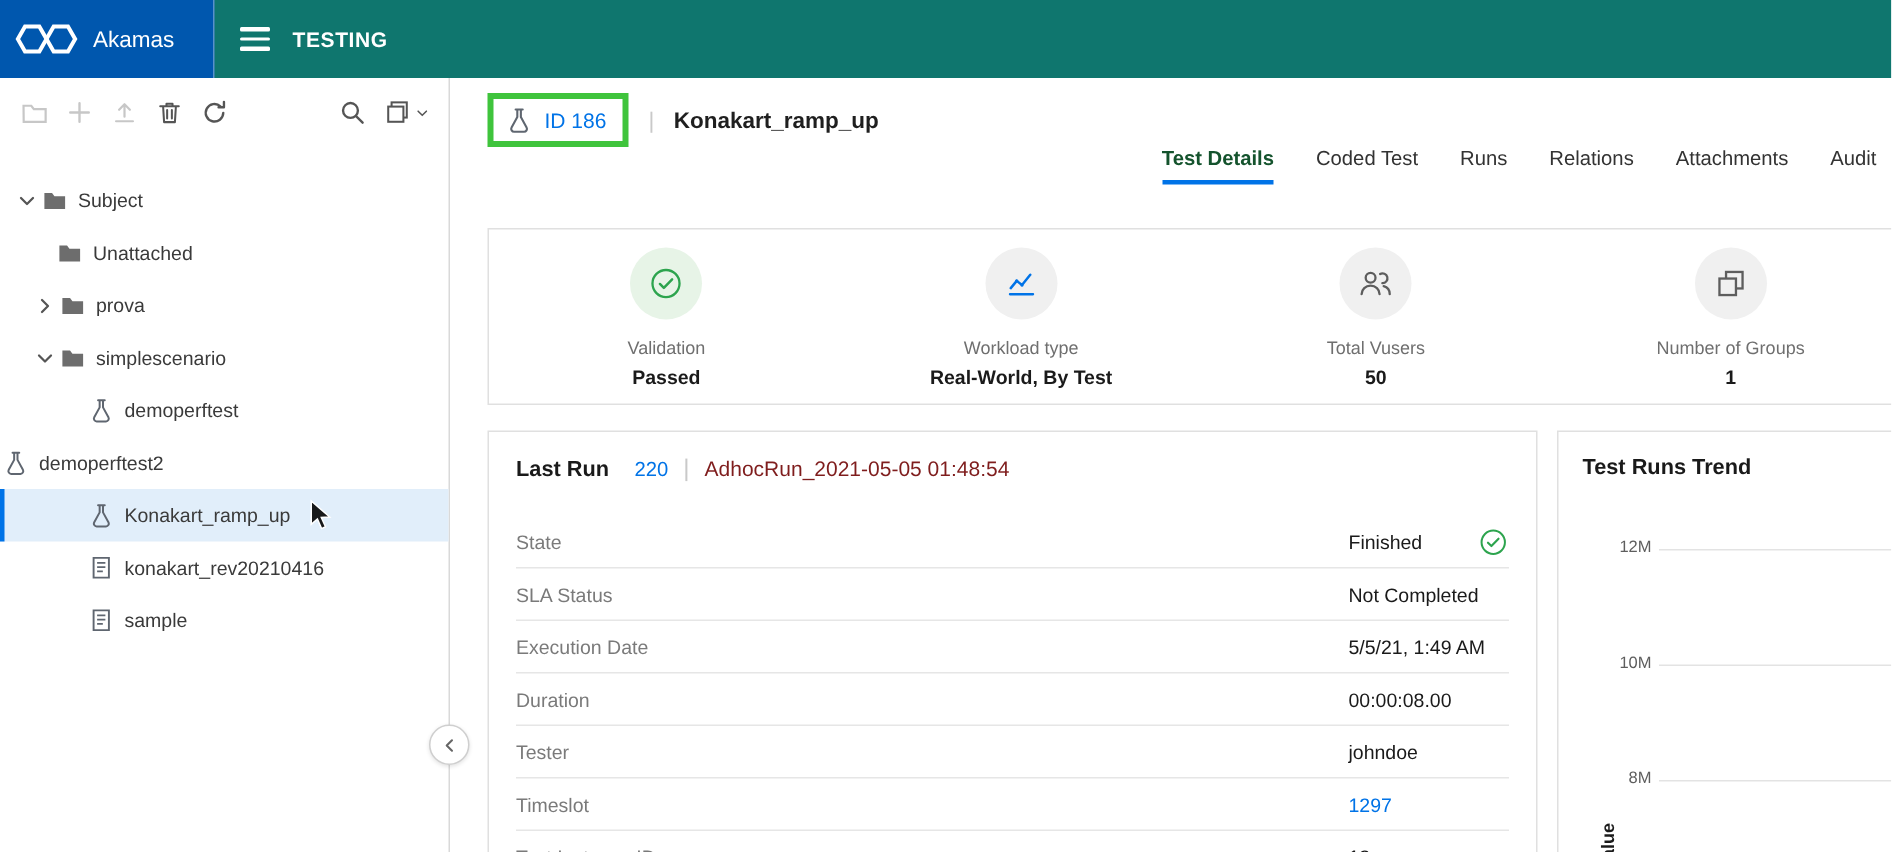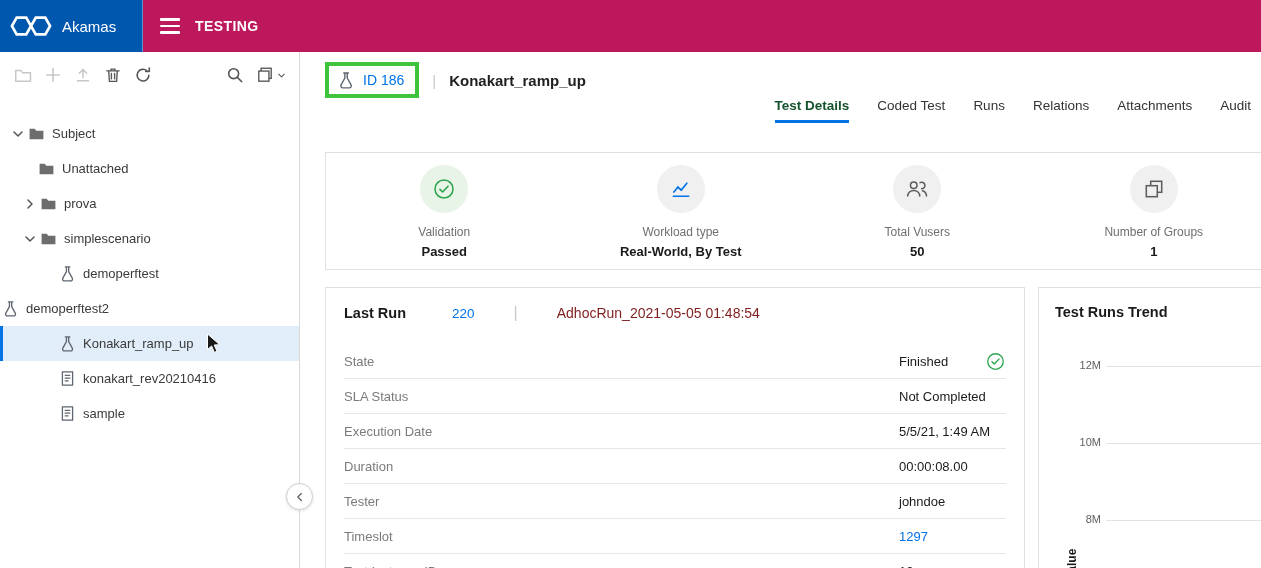--- a/index.html
+++ b/index.html
@@ -1,21 +1,21 @@
 <!DOCTYPE html>
 <html><head>
 <meta charset="utf-8">
 <style>
   * { margin:0; padding:0; box-sizing:border-box; }
   html,body { width:1261px; height:568px; overflow:hidden; }
   body { font-family:"Liberation Sans", sans-serif; background:#fff; color:#222; }
   #screen { position:relative; width:1261px; height:568px; overflow:hidden; background:#fff; }
 
   
-  .topbar { position:absolute; top:0; left:0; right:0; height:52px; background:#be185d; display:flex; }
+  .topbar { position:absolute; top:0; left:0; right:0; height:52px; background:#0f766e; display:flex; }
   .brand { width:143px; height:100%; background:#0057AE; display:flex; align-items:center; gap:10px;
            padding-left:10px; border-right:1px solid rgba(255,255,255,.35); }
   .brand-name { color:#fff; font-size:15px; font-weight:500; }
   .section { display:flex; align-items:center; gap:15px; padding-left:17px; }
   .hamburger { width:20px; display:flex; flex-direction:column; gap:4px; }
   .hamburger span { height:2.5px; background:#fff; border-radius:1px; }
   .section-name { color:#fff; font-size:14px; font-weight:700; letter-spacing:.4px; }
 
   
   .sidebar { position:absolute; top:52px; left:0; width:300px; bottom:0; background:#fff;
@@ -58,21 +58,21 @@
   .m-circle.green { background:#E7F4E7; color:#2DA44E; }
   .m-circle.blue-icon { color:#0073E7; }
   .m-label { font-size:12px; color:#6f6f6f; margin-bottom:5px; }
   .m-value { font-size:13px; font-weight:700; color:#1a1a1a; }
 
   .cards-row { display:flex; gap:13px; margin:0 -12px 0 24px; height:350px; }
   .card { border:1px solid #e0e0e0; background:#fff; }
   .lastrun-card { flex:0 0 700px; width:700px; padding:16px 18px 0; }
   .trend-card { flex:1; position:relative; padding:16px; }
 
-  .lr-head { display:flex; align-items:baseline;gap:29px; }
+  .lr-head { display:flex; align-items:baseline; }
   .lr-title { font-size:14.5px; font-weight:700; color:#1a1a1a; }
   .lr-id { color:#0073E7; font-size:13.5px; margin-left:17px; cursor:pointer; }
   .lr-pipe { color:#c9c9c9; margin:0 10px; }
   .lr-name { font-size:14px; color:#7f1d1d; }
   .lr-table { margin-top:22px; }
   .lr-row { display:flex; align-items:center; height:35px; border-bottom:1px solid #e6e6e6; font-size:13px; }
   .lr-label { color:#7a7a7a; flex:0 0 555px; }
   .lr-value { color:#1a1a1a; }
   .lr-value.link { color:#0073E7; cursor:pointer; }
   .lr-check { margin-left:auto; margin-right:1px; width:19px; height:19px; color:#2DA44E; }

